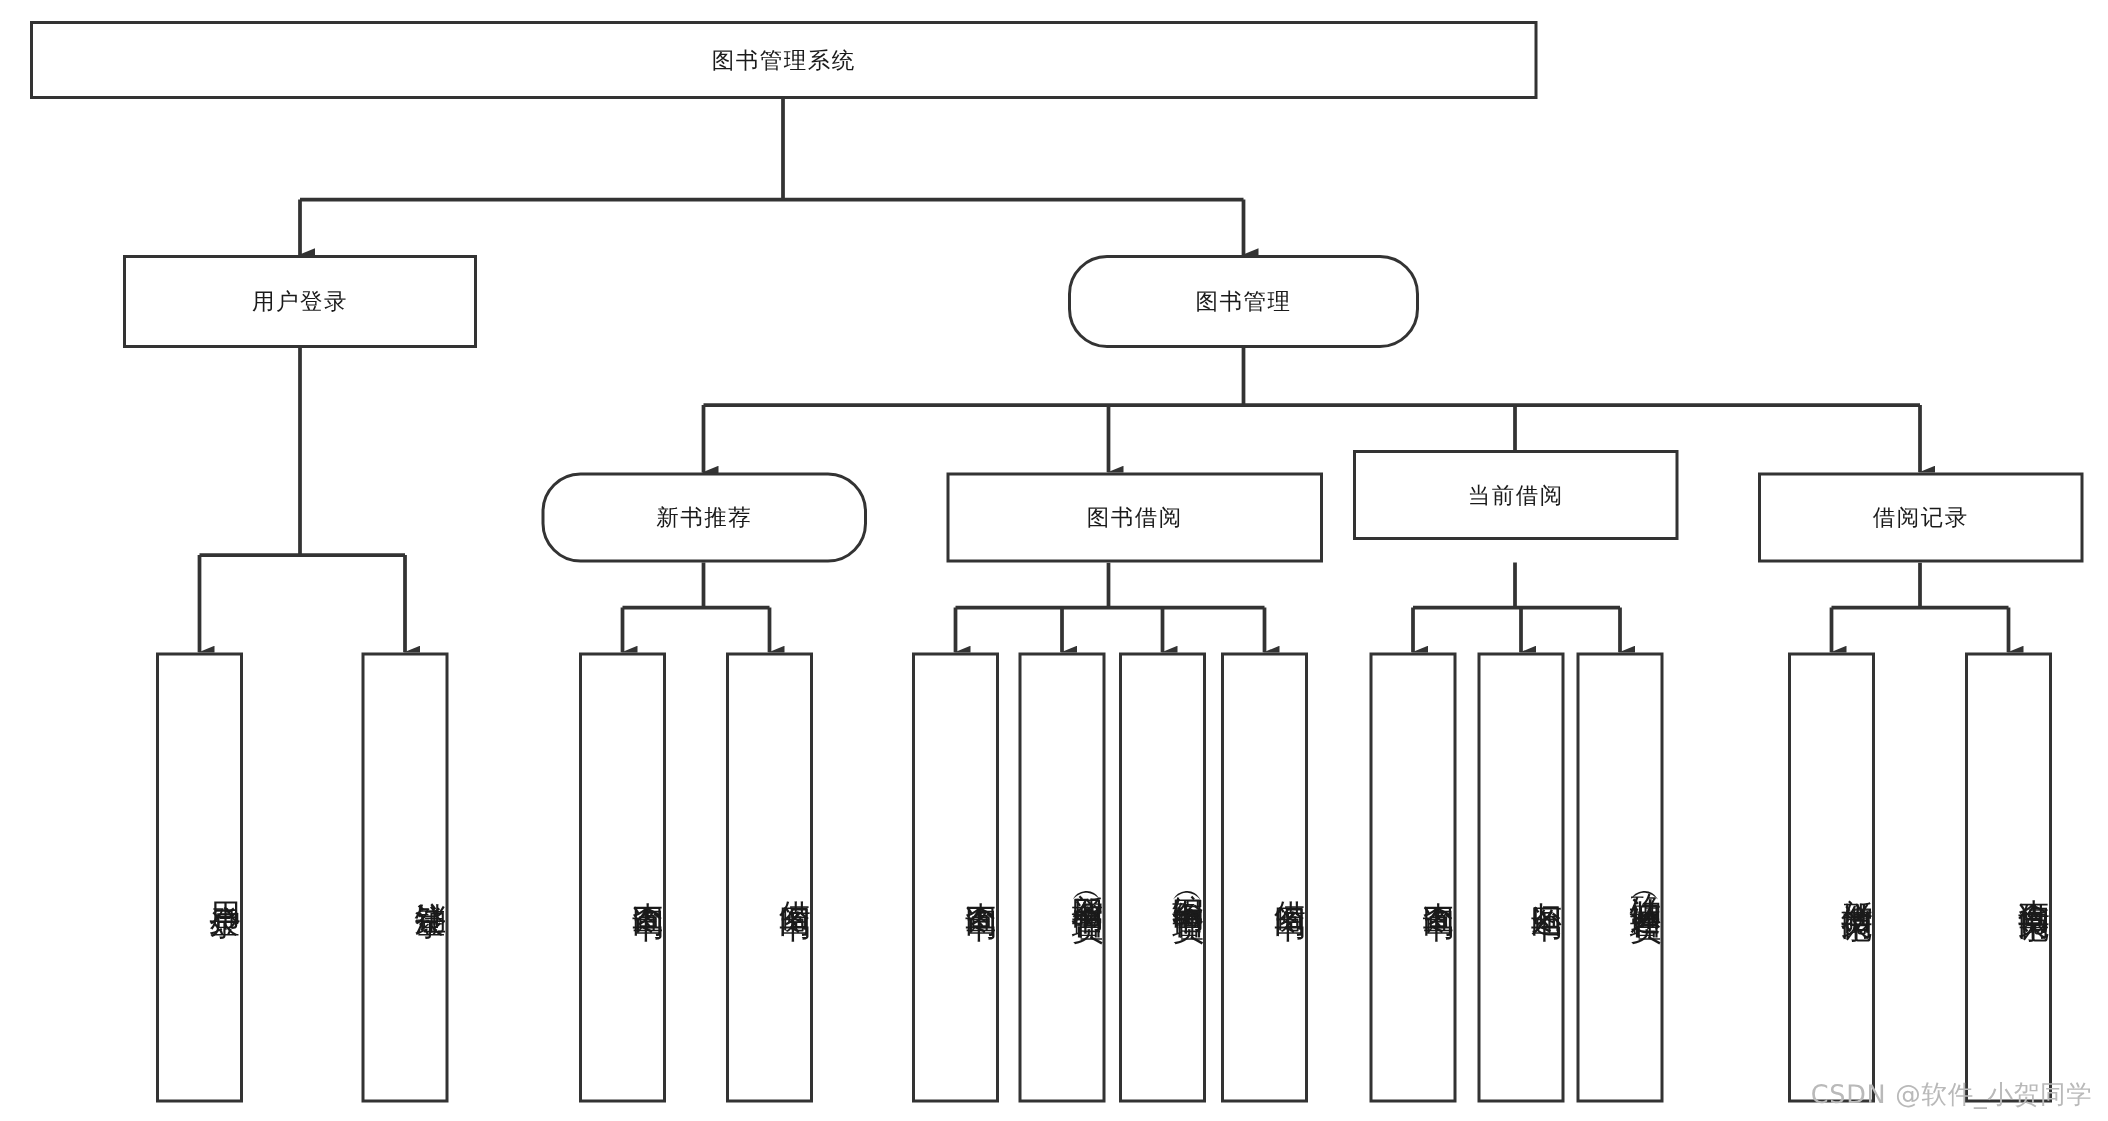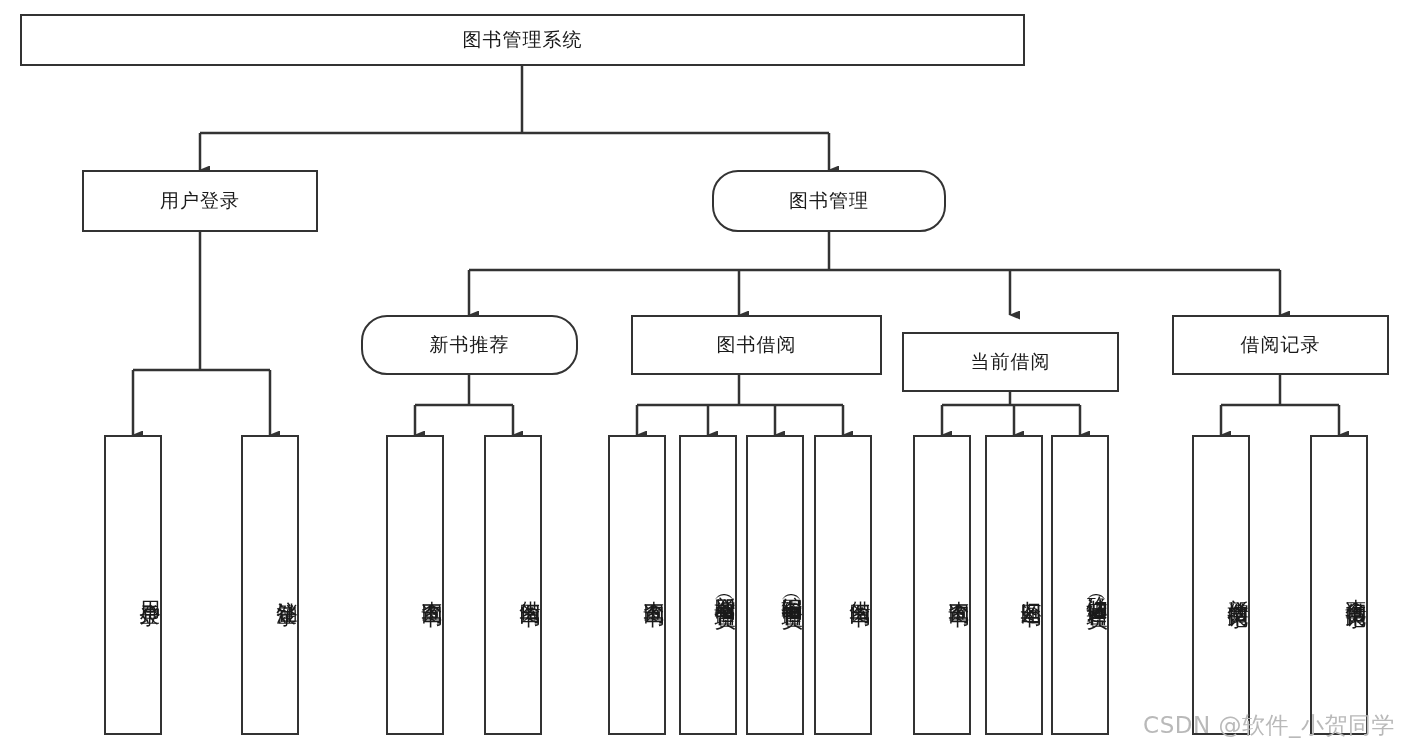--- a/index.html
+++ b/index.html
@@ -29,21 +29,21 @@
     position: absolute;
     box-sizing: border-box;
     border: 2.5px solid #333333;
     background: #ffffff;
     display: flex;
     align-items: center;
     justify-content: center;
     color: #1a1a1a;
   }
   .node.horiz {
-    font-size: 19px;
+    font-size: 15px;
     letter-spacing: 1px;
   }
   .node.vert {
     writing-mode: vertical-rl;
     text-orientation: upright;
     font-size: 21px;
     letter-spacing: 2px;
     padding-top: 6px;
     align-items: flex-start;
     justify-content: center;
@@ -54,21 +54,21 @@
     text-orientation: upright;
     white-space: nowrap;
   }
   .node .lbl {
     display: block;
   }
   #watermark {
     position: absolute;
     right: 10px;
     bottom: 6px;
-    font-size: 23px;
+    font-size: 17px;
     color: #b9b9b9;
     letter-spacing: 0.5px;
     white-space: nowrap;
   }
 </style>
 </head>
 <body>
 
 <div id="canvas">
 
@@ -124,21 +124,21 @@
       </div>
       <div class="node horiz" style="left: 712px; top: 170px; width: 234px; height: 62px; border-radius: 26px;">
         <span class="lbl">图书管理</span>
       </div>
       <div class="node horiz" style="left: 361px; top: 315px; width: 217px; height: 60px; border-radius: 26px;">
         <span class="lbl">新书推荐</span>
       </div>
       <div class="node horiz" style="left: 631px; top: 315px; width: 251px; height: 60px;">
         <span class="lbl">图书借阅</span>
       </div>
-      <div class="node horiz" style="left: 902px; top: 332px; width: 217px; height: 60px;">
+      <div class="node horiz" style="left: 902px; top: 300px; width: 217px; height: 60px;">
         <span class="lbl">当前借阅</span>
       </div>
       <div class="node horiz" style="left: 1172px; top: 315px; width: 217px; height: 60px;">
         <span class="lbl">借阅记录</span>
       </div>
       <div class="node vert" style="left: 104px; top: 435px; width: 58px; height: 300px;">
         <span class="lbl">用户登录</span>
       </div>
       <div class="node vert" style="left: 241px; top: 435px; width: 58px; height: 300px;">
         <span class="lbl">注销登录</span>

